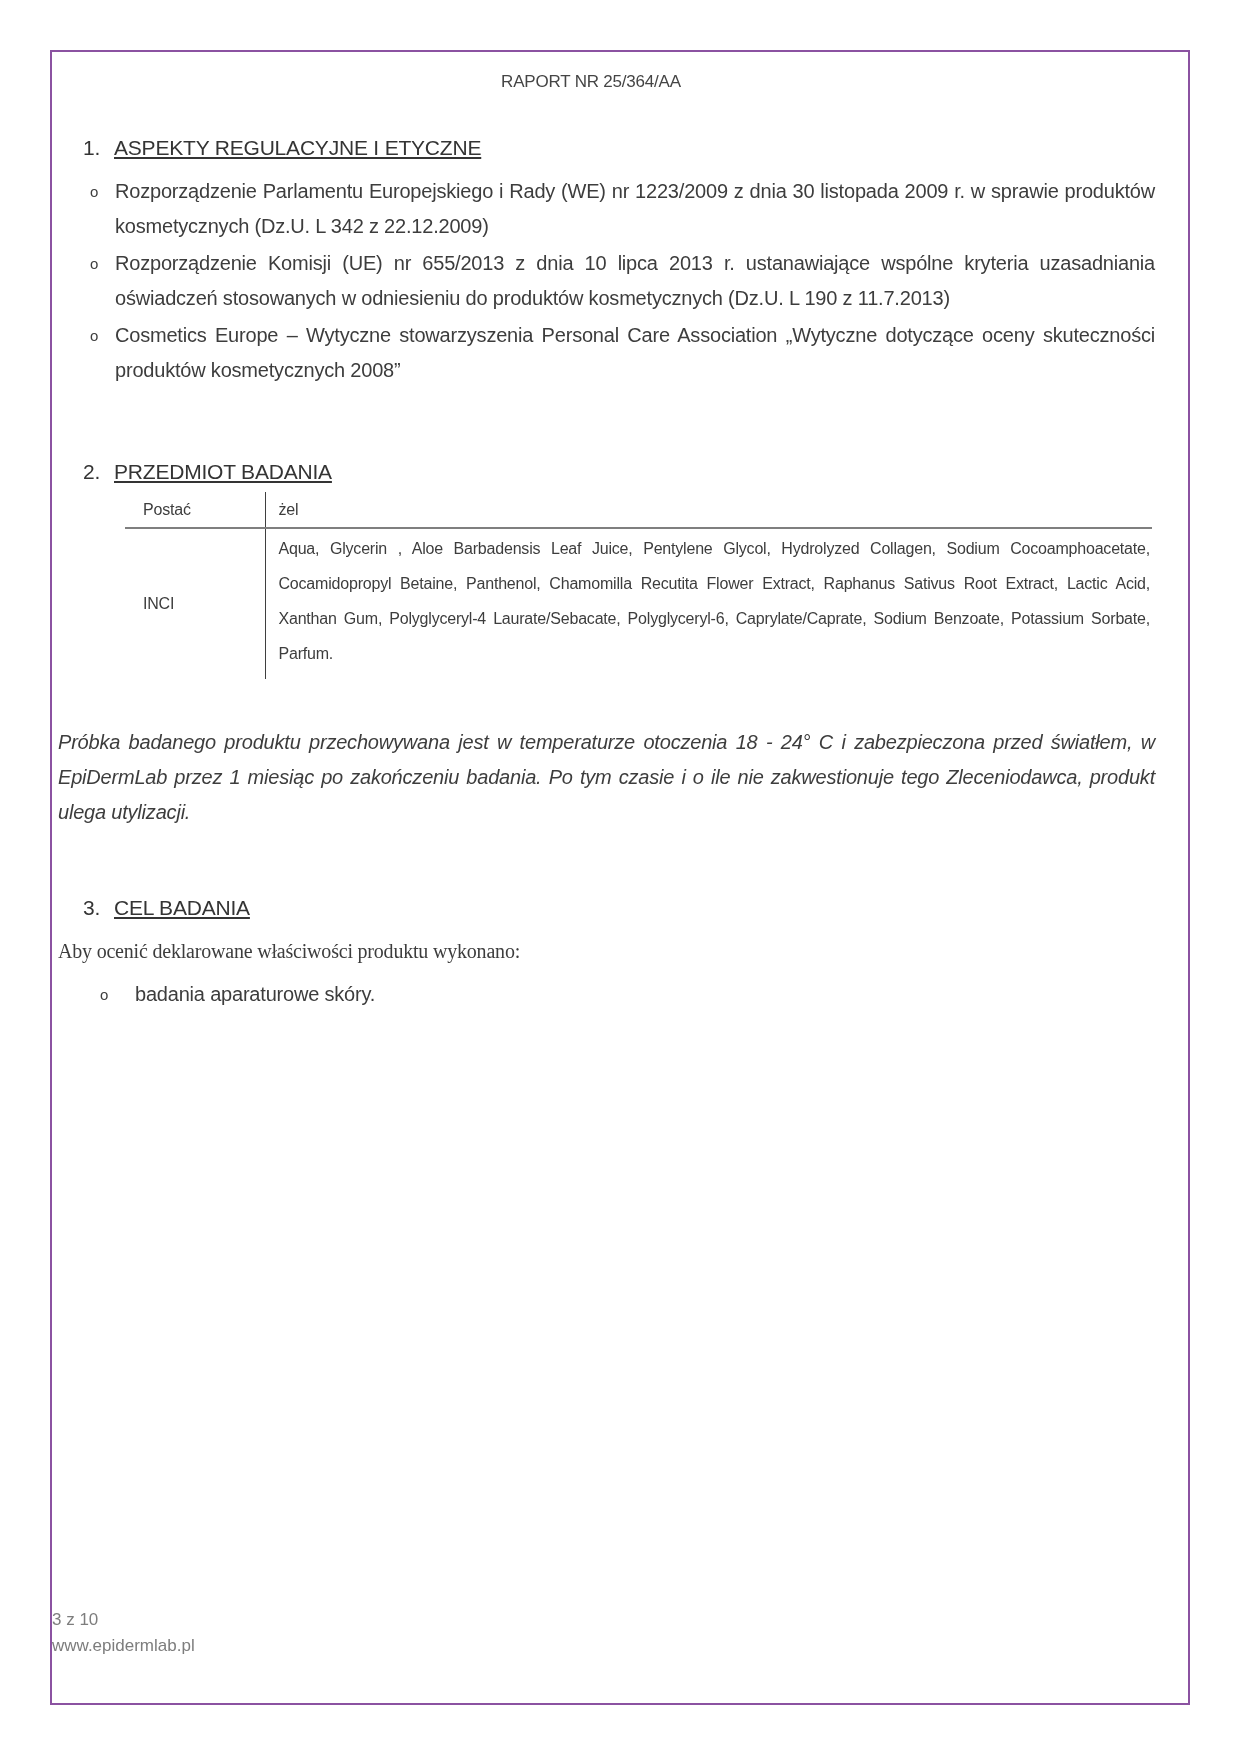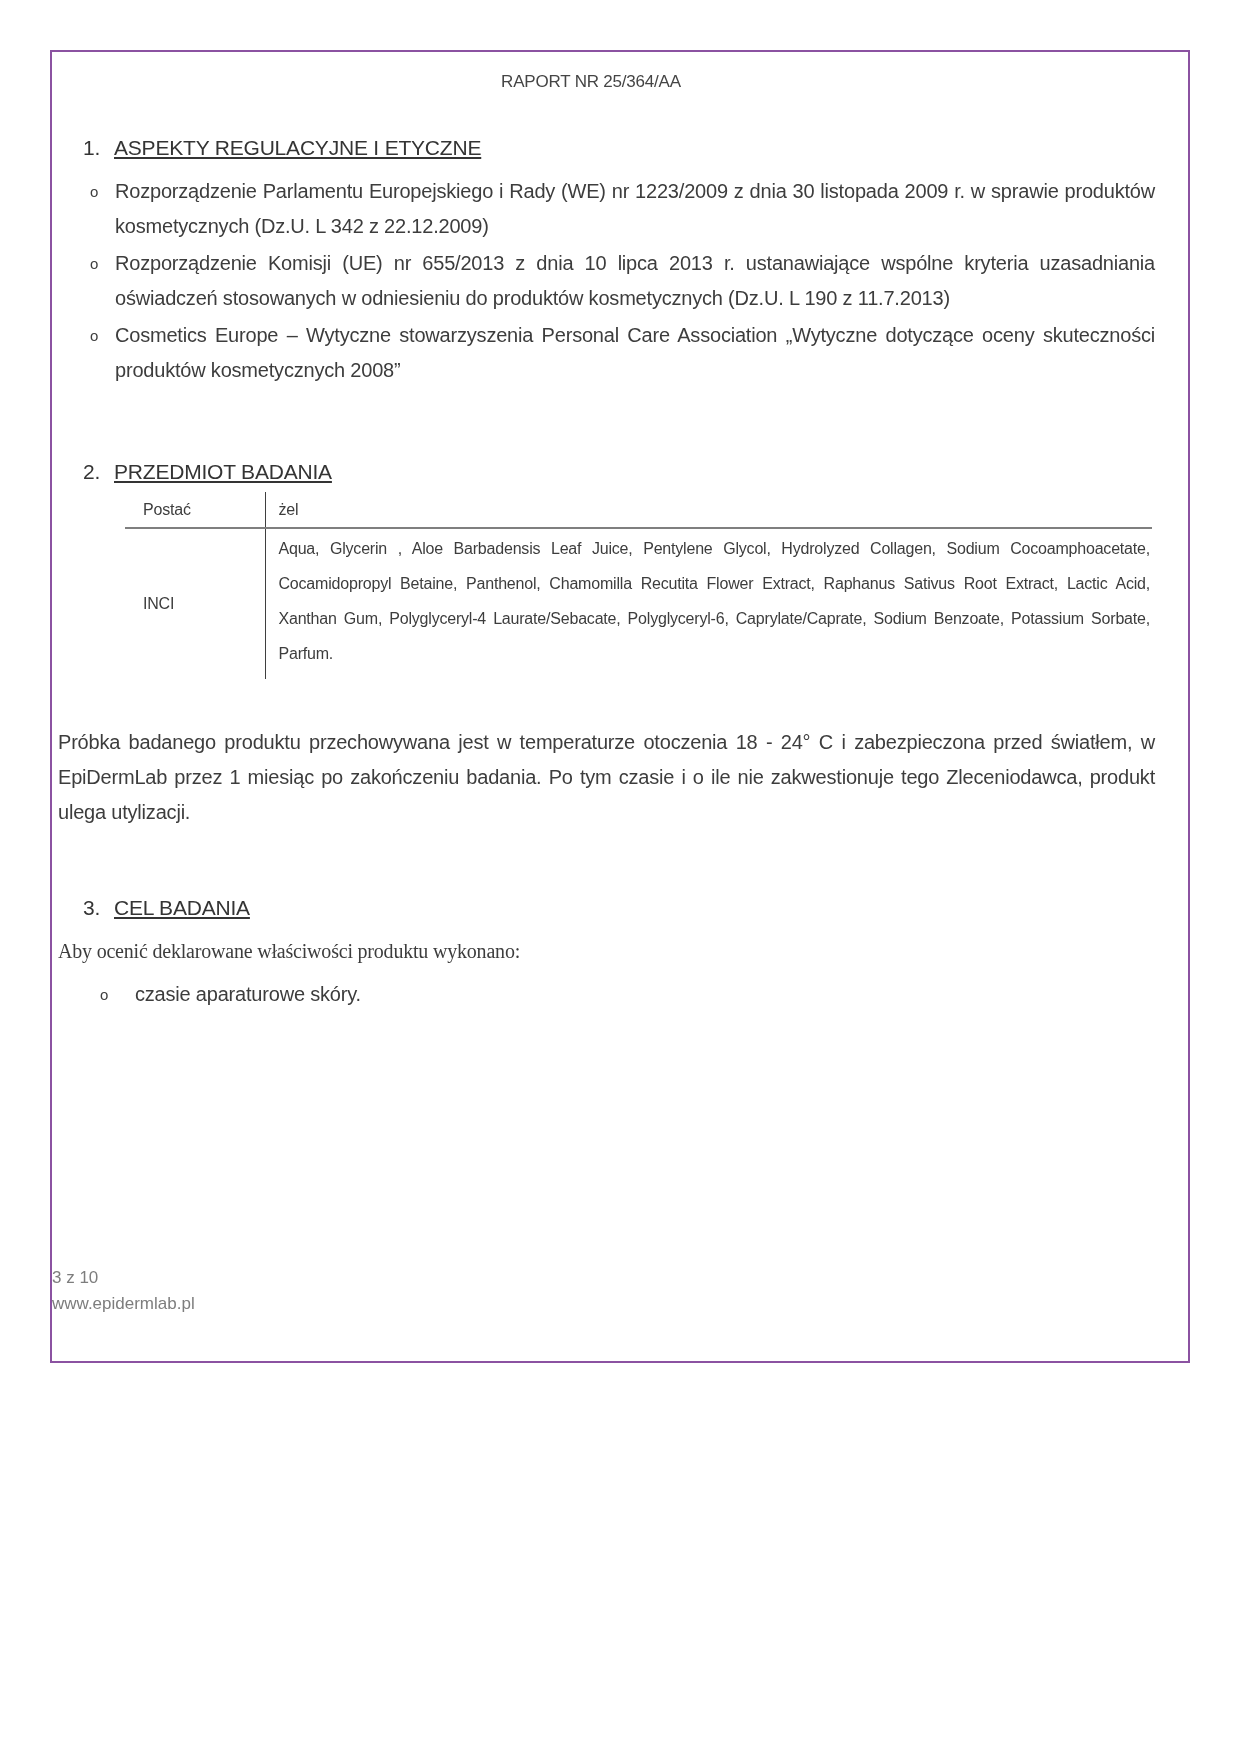--- a/index.html
+++ b/index.html
@@ -9,21 +9,21 @@
     --body-text:#3d3d3d;
     --footer-text:#7d7d7d;
   }
   *{box-sizing:border-box;}
   html,body{margin:0;padding:0;}
   body{
     width:1241px;height:1755px;background:#ffffff;position:relative;
     font-family:"Liberation Sans", sans-serif;color:var(--body-text);
   }
   .border-frame{
-    position:absolute;left:50px;top:50px;width:1140px;height:1313px;
+    position:absolute;left:50px;top:50px;width:1140px;height:1655px;
     border:2px solid var(--page-border);
   }
   .report-header{
     margin-top:20px;padding-right:58px;text-align:center;
     font-size:17px;letter-spacing:-0.2px;color:#454545;
   }
   .sec-heading{
     display:flex;margin:0 33px 0 31px;
     font-size:21px;letter-spacing:-0.2px;color:#343434;line-height:24px;
   }
@@ -45,21 +45,21 @@
   .product-table td.lbl{
     width:140px;border-right:1px solid var(--table-divider);padding-left:18px;
   }
   .product-table tr.simple td{height:36px;border-bottom:2px solid var(--table-line);}
   .product-table td.val{padding-left:13px;}
   .product-table tr.inci-row td.val{
     padding:2px 2px 8px 13px;line-height:35px;text-align:justify;
   }
   .storage-note{
     margin:46px 33px 0 6px;font-size:20px;line-height:35px;
-    text-align:justify;letter-spacing:-0.2px;
+    text-align:justify;letter-spacing:-0.2px;font-style:italic;
   }
   .sec-goal .sec-heading{margin-top:66px;}
   .goal-intro{margin:14px 33px 0 6px;font-size:20px;line-height:35px;letter-spacing:-0.2px;font-family:Liberation Serif, serif;}
   .goal-bullets{margin:8px 33px 0 48px;}
   .goal-bullets .marker{width:35px;}
   .page-footer{
     position:absolute;bottom:44px;left:0;right:0;
     padding-right:58px;text-align:left;
     font-size:17px;line-height:26px;color:var(--footer-text);
   }
@@ -115,21 +115,21 @@
 
   <section class="sec-goal">
     <div class="sec-heading">
       <span class="sec-num">3.</span>
       <span class="sec-title">CEL BADANIA</span>
     </div>
     <p class="goal-intro">Aby ocenić deklarowane właściwości produktu wykonano:</p>
     <ul class="bullets goal-bullets">
       <li class="bullet">
         <span class="marker">o</span>
-        <span class="btext">czasie aparaturowe skóry.</span>
+        <span class="btext">badania aparaturowe skóry.</span>
       </li>
     </ul>
   </section>
 
   <footer class="page-footer">
     <div>3 z 10</div>
     <div>www.epidermlab.pl</div>
   </footer>
 
 </div>

